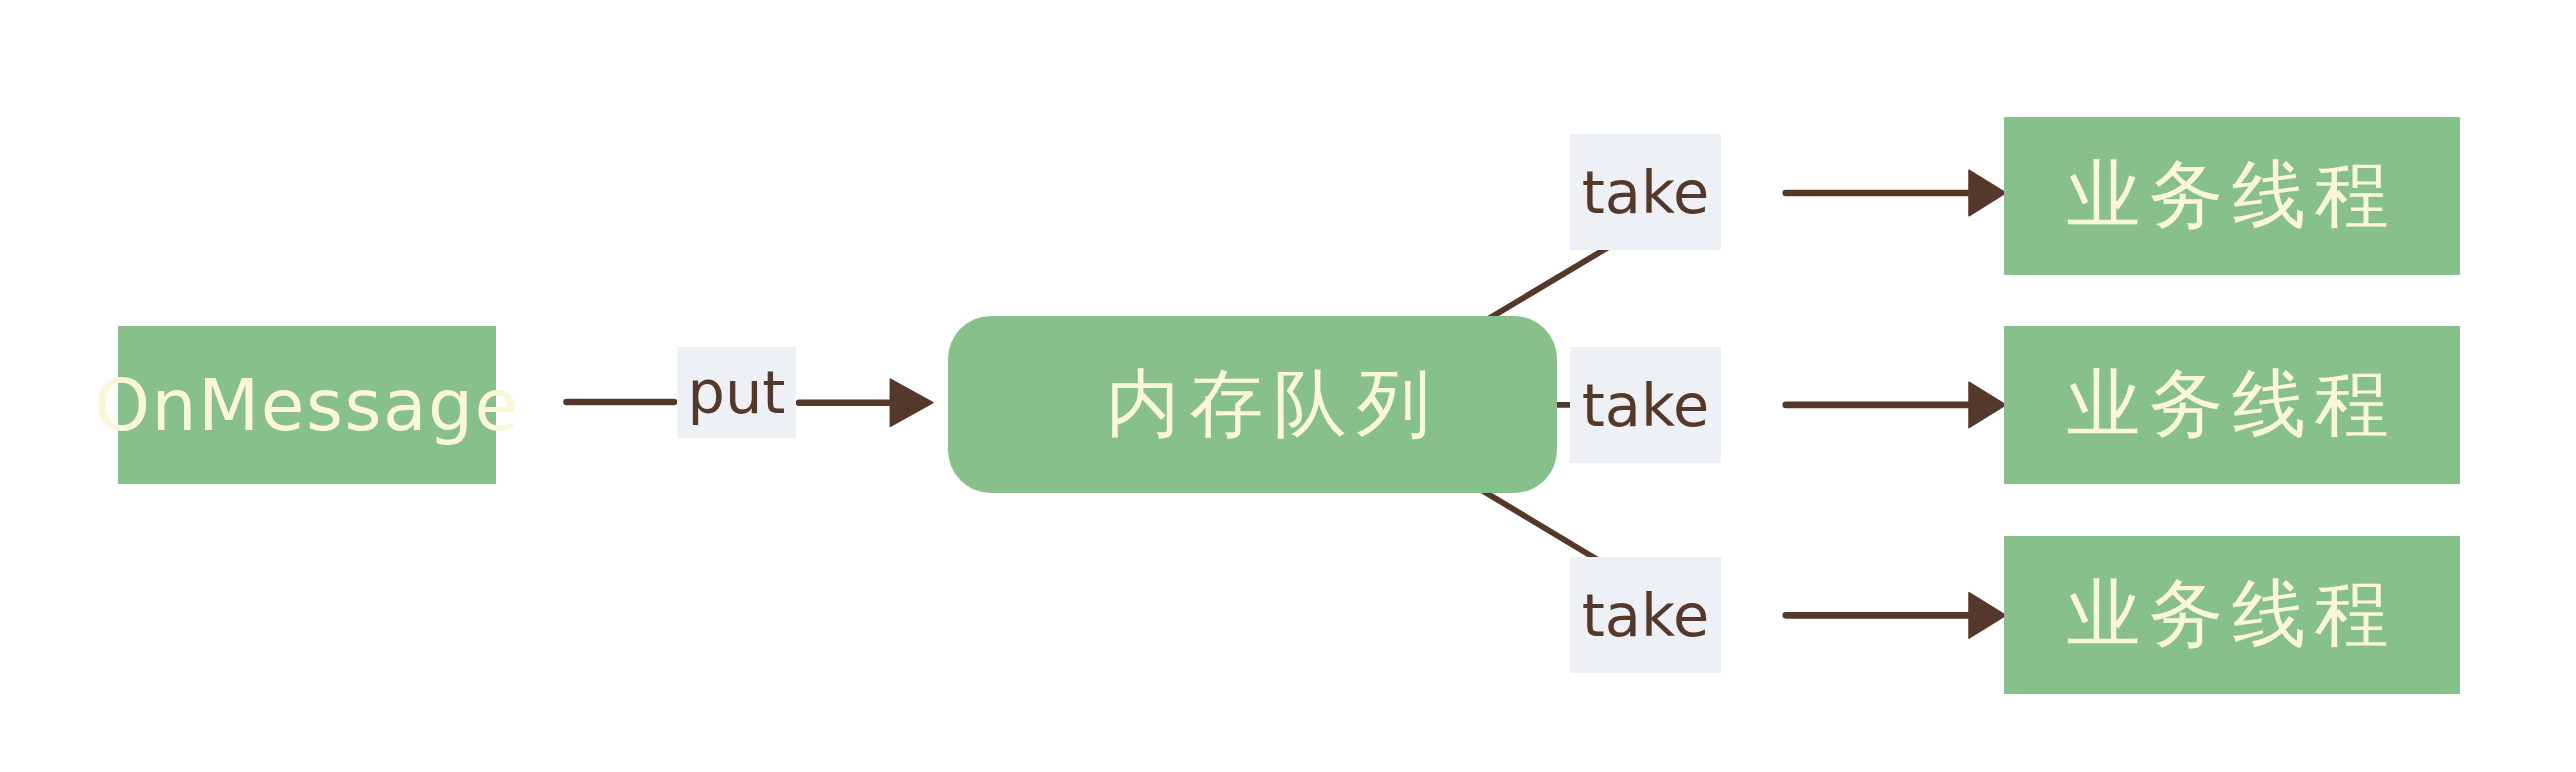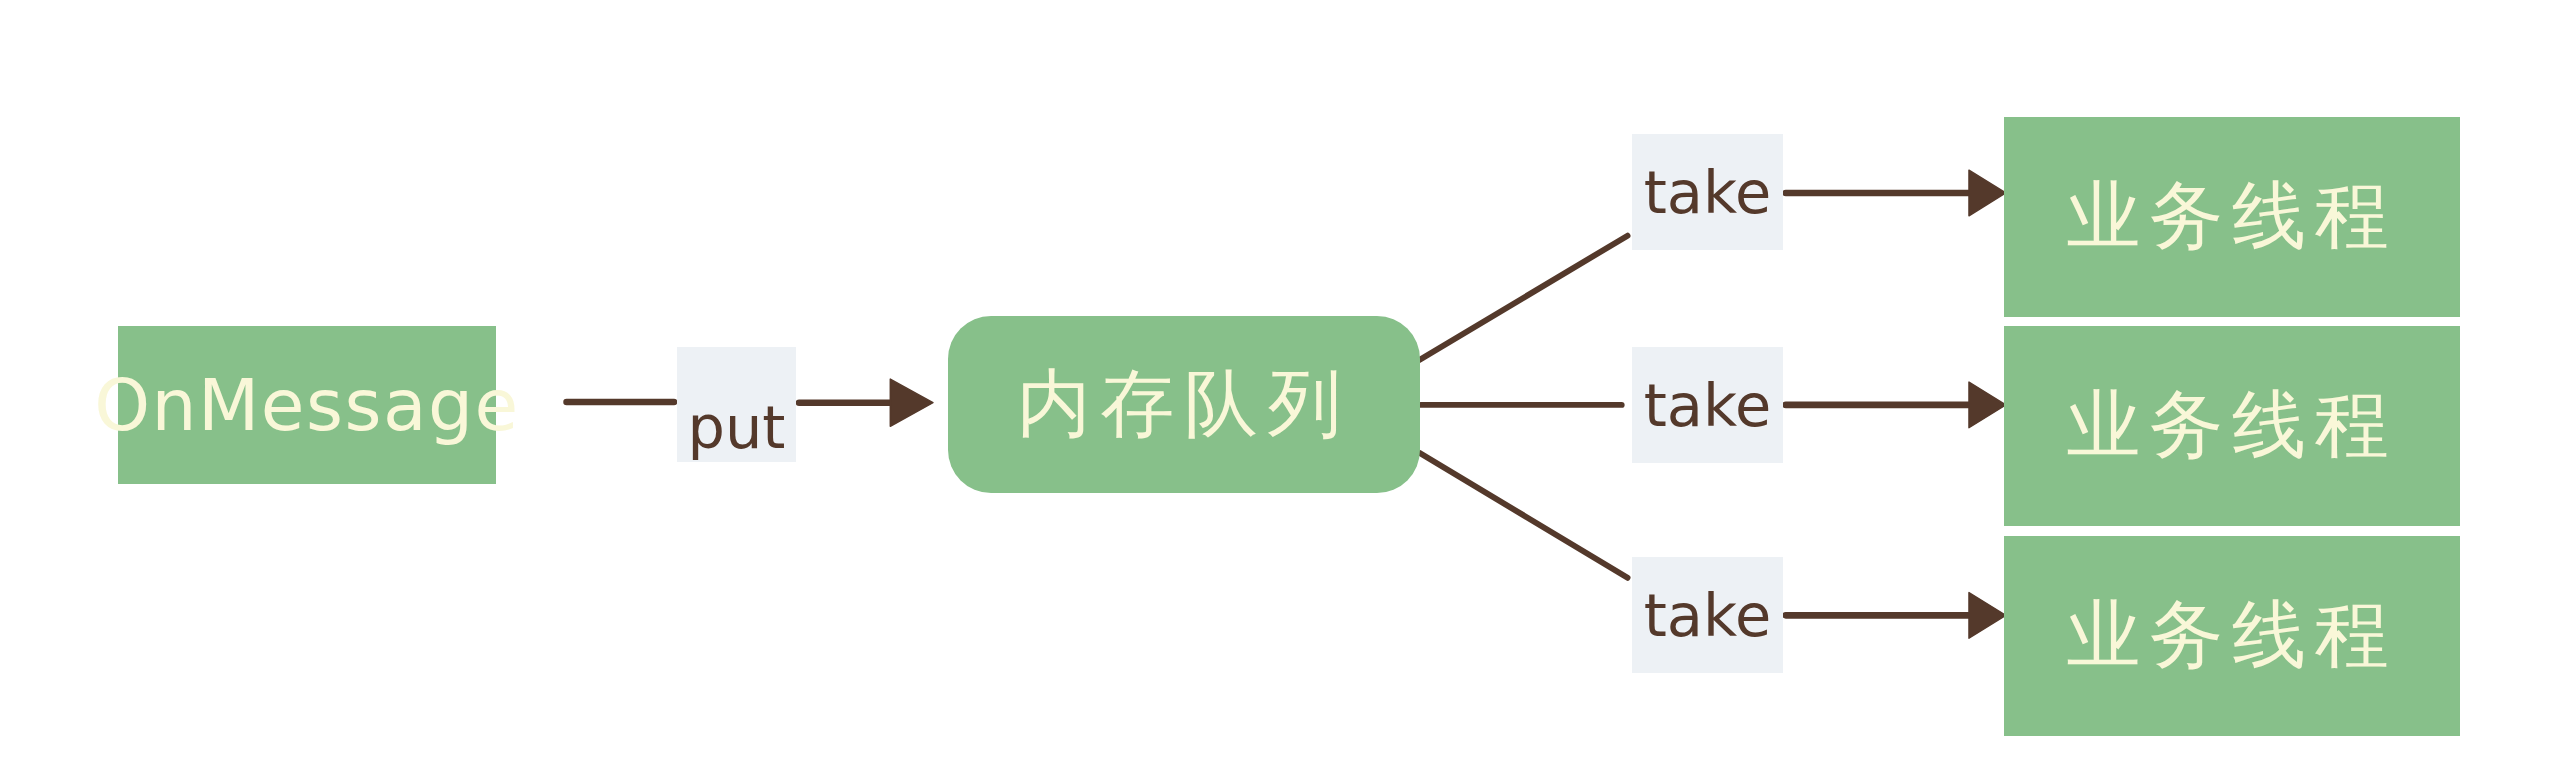--- a/index.html
+++ b/index.html
@@ -25,35 +25,35 @@
   .arrowhead{fill:var(--edge);stroke:var(--edge);stroke-width:2px;stroke-linejoin:round;}
   .node{
     position:absolute;
     background:var(--node_fill);
     color:var(--node_text);
     display:flex;align-items:center;justify-content:center;
     text-align:center;
     white-space:nowrap;
   }
   .node-producer{left:118px;top:326px;width:378px;height:158px;font-size:71px;letter-spacing:1.5px;}
-  .node-queue{left:948px;top:316px;width:472px;height:177px;border-radius:43px;font-size:74px;letter-spacing:9.6px;}
-  .node-worker{width:456px;height:200px;font-size:74px;letter-spacing:8.8px;}
+  .node-queue{left:948px;top:316px;width:568px;height:177px;border-radius:43px;font-size:74px;letter-spacing:9.6px;padding-left:41px;}
+  .node-worker{width:456px;height:158px;font-size:74px;letter-spacing:8.8px;}
   .node-worker-1{left:2004px;top:117px;}
   .node-worker-2{left:2004px;top:326px;}
   .node-worker-3{left:2004px;top:536px;}
   .edge-label{
     position:absolute;
     background:var(--label_bg);
     color:var(--label_text);
     display:flex;align-items:center;justify-content:center;
     font-size:59px;
     white-space:nowrap;
   }
-  .edge-label-put{left:677px;top:347px;width:119px;height:115px;align-items:flex-end;}
-  .edge-label-take{left:1632px;width:151px;height:116px;}
+  .edge-label-put{left:677px;top:347px;width:119px;height:91px;}
+  .edge-label-take{left:1570px;width:151px;height:116px;}
   .edge-label-take-1{top:134px;}
   .edge-label-take-2{top:347px;}
   .edge-label-take-3{top:557px;}
 </style>
 </head>
 <body>
 
 <div class="canvas">
 
   <svg class="edges" viewBox="0 0 3501 1050" xmlns="http://www.w3.org/2000/svg">

